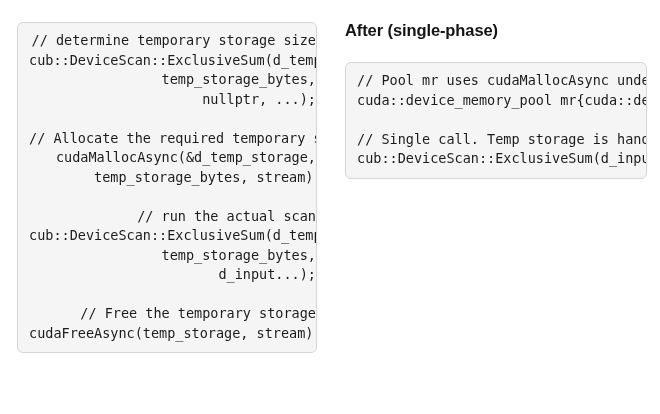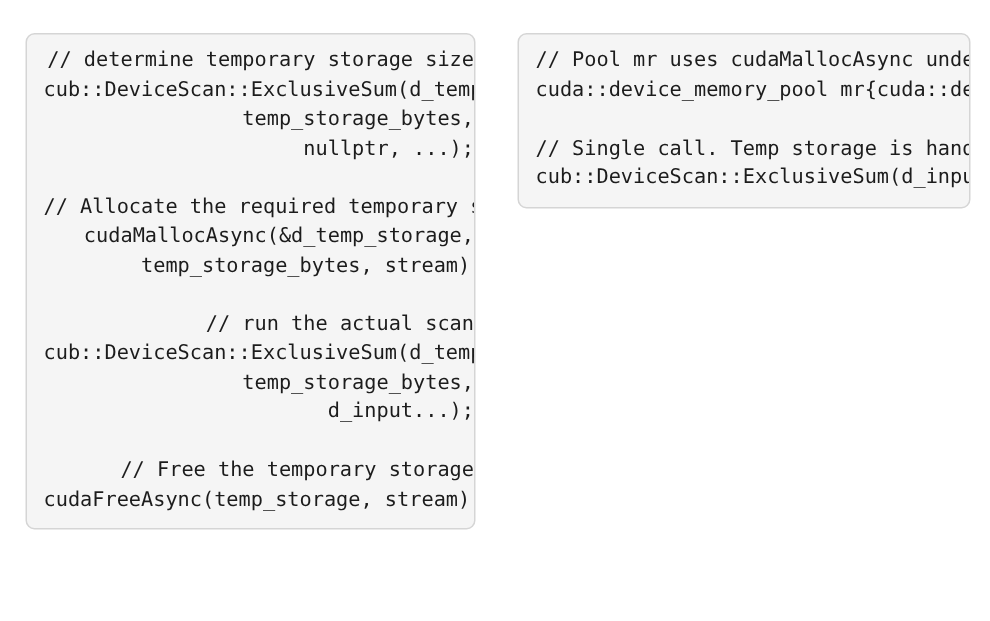--- a/index.html
+++ b/index.html
@@ -64,20 +64,21 @@
 // run the actual scan
 cub::DeviceScan::ExclusiveSum(d_temp_storage,
                temp_storage_bytes,
                d_input...);
 
  // Free the temporary storage
 cudaFreeAsync(temp_storage, stream);</pre>
   </section>
 
   <section class="panel panel-right">
+    <h2 class="panel-title">After (single-phase)</h2>
     <pre class="code">// Pool mr uses cudaMallocAsync under the hood
 cuda::device_memory_pool mr{cuda::device_ref{0}};
 
 // Single call. Temp storage is handled internally
 cub::DeviceScan::ExclusiveSum(d_input, ...);</pre>
   </section>
 
 </div>
 
 </body></html>

